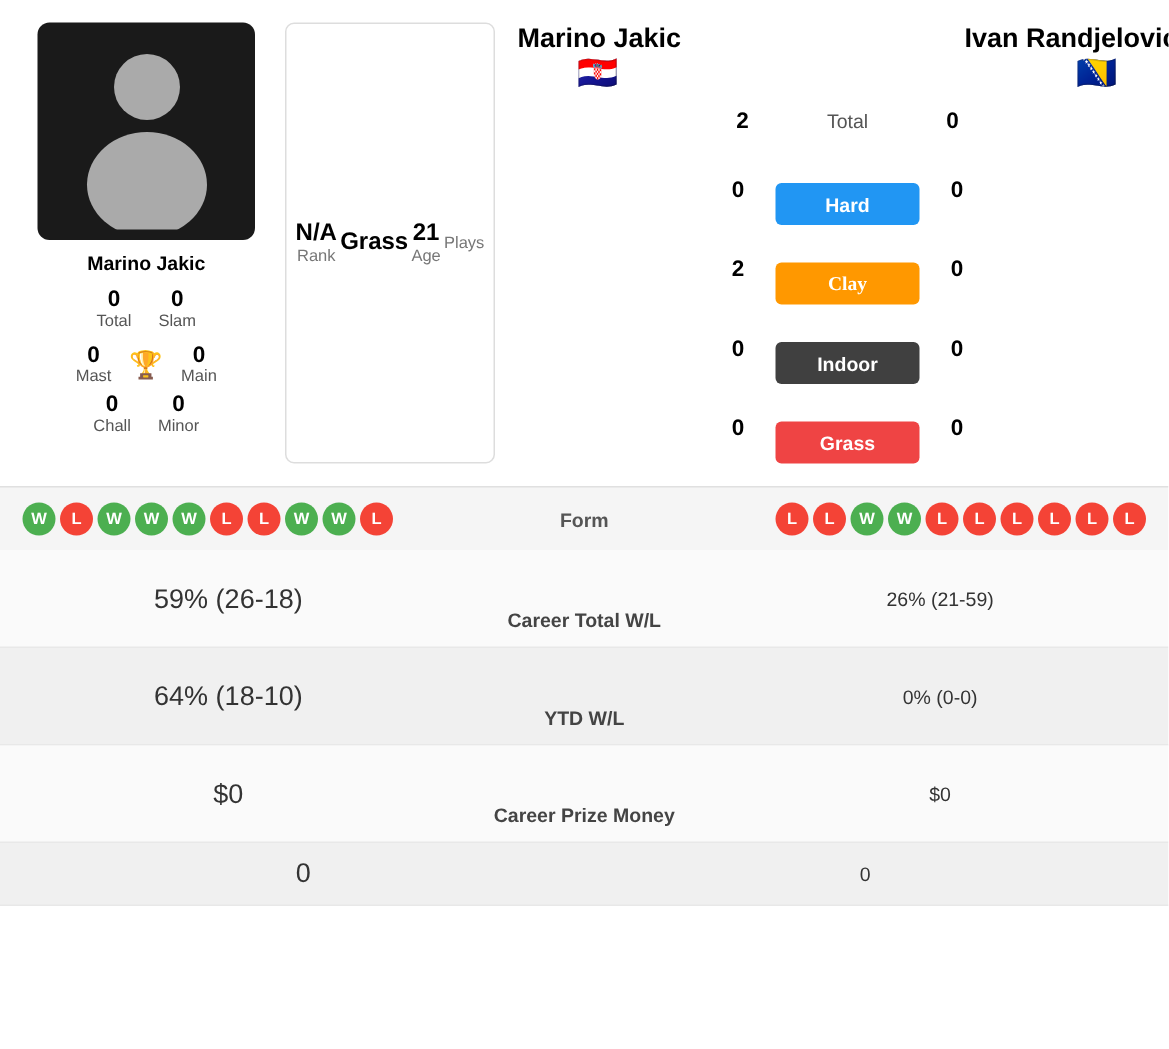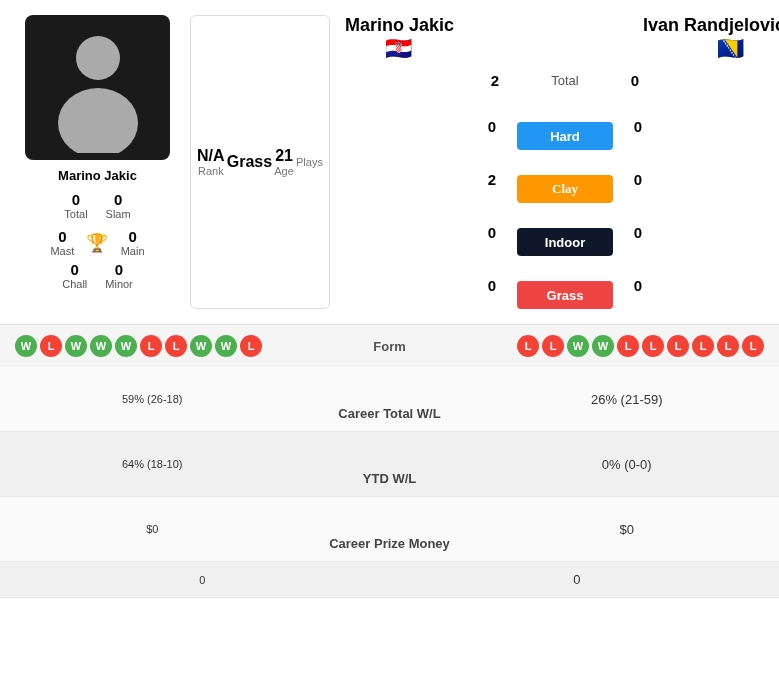--- a/index.html
+++ b/index.html
@@ -163,21 +163,21 @@
       align-items: center;
       justify-content: center;
       font-size: 13px;
       font-weight: bold;
       color: #fff;
       margin-top: 19px;
     }
 
     .surface-hard { background: #2196F3; }
     .surface-clay { background: #FF9800; font-family: Liberation Serif, serif; }
-    .surface-indoor { background: #0f172a; }
+    .surface-indoor { background: #404040; }
     .surface-grass { background: #ef4444; }
 
     .total-row {
       display: flex;
       align-items: center;
       justify-content: center;
       gap: 15px;
       margin-bottom: 8px;
     }
 
@@ -240,21 +240,21 @@
       background: #fafafa;
     }
 
     .stats-table-row:nth-child(even) {
       background: #f0f0f0;
     }
 
     .stats-left-val {
       flex: 1;
       text-align: center;
-      font-size: 11px;
+      font-size: 18px;
       color: #333;
     }
 
     .stats-center-label {
       width: 200px;
       text-align: center;
       font-size: 13px;
       font-weight: bold;
       color: #444;
       margin-top: 29px;

